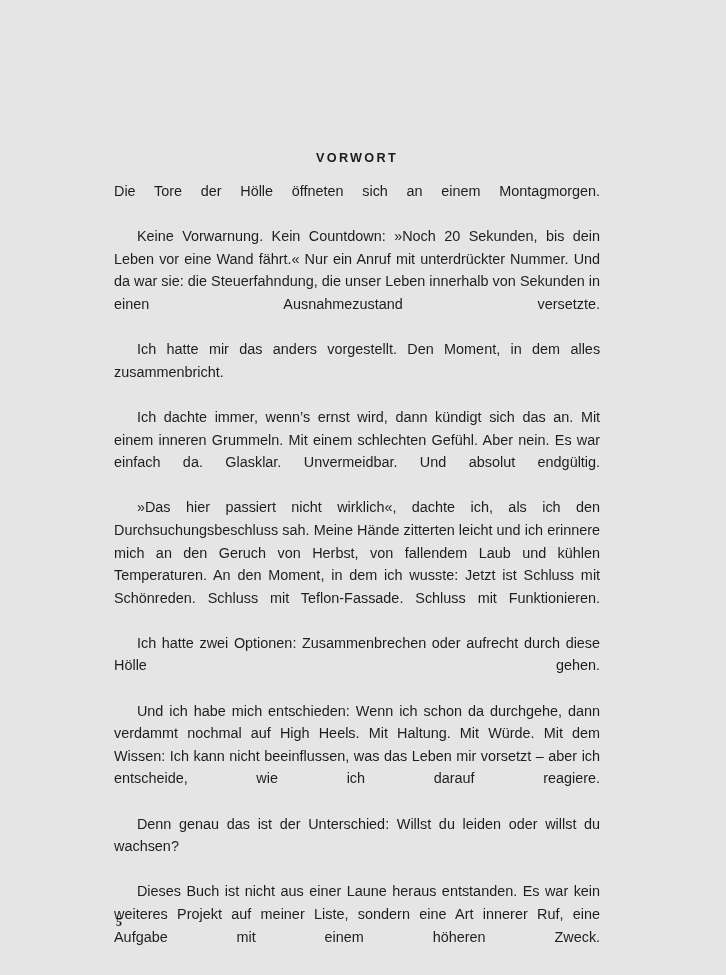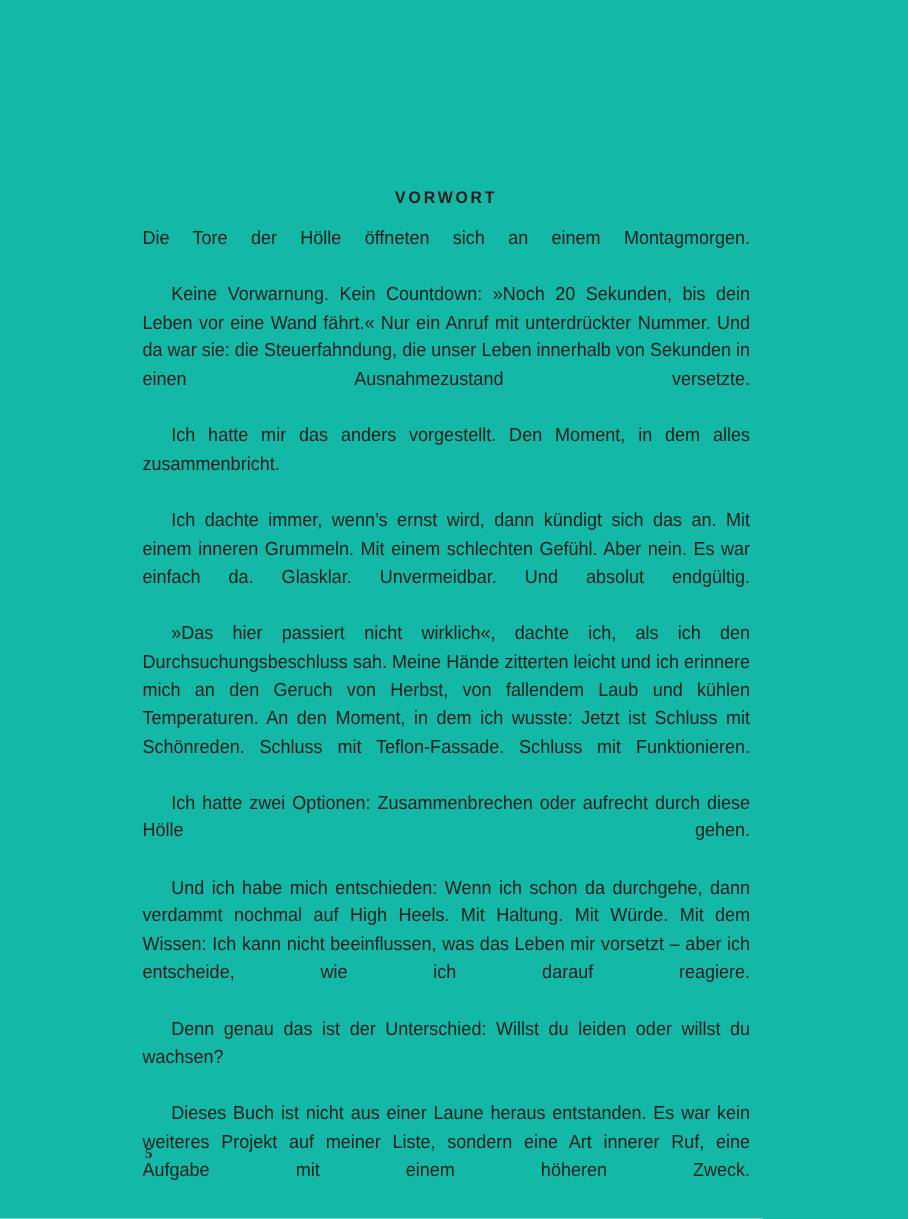--- a/index.html
+++ b/index.html
@@ -6,21 +6,21 @@
   html, body {
     margin: 0;
     padding: 0;
     background: #ffffff;
   }
 
   .page {
     position: relative;
     width: 726px;
     height: 975px;
-    background: #14b8a6;
+    background: #e5e5e5;
     overflow: hidden;
     font-family: "Liberation Sans", "DejaVu Sans", sans-serif;
     -webkit-font-smoothing: antialiased;
   }
 
   
   .chapter-heading {
     position: absolute;
     left: 114px;
     top: 151px;

